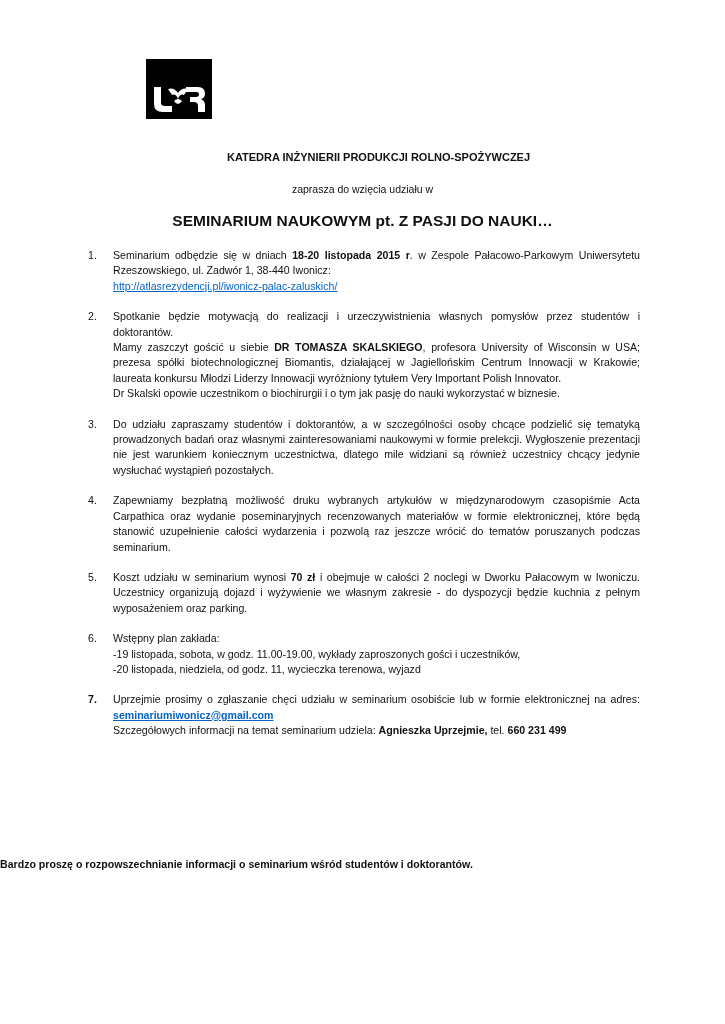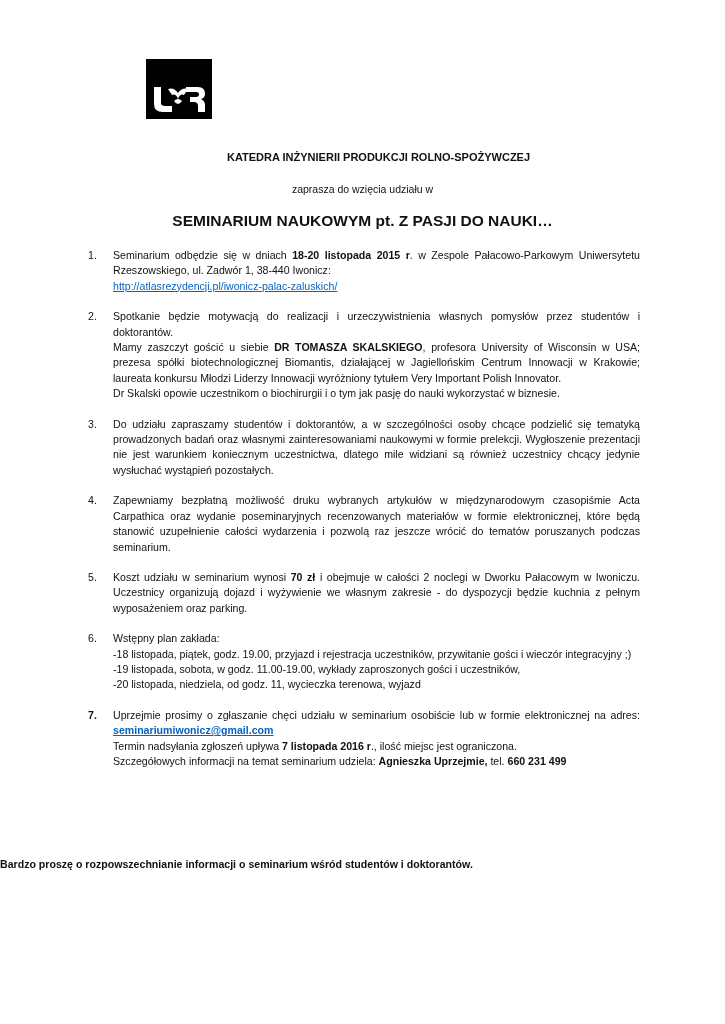--- a/index.html
+++ b/index.html
@@ -167,31 +167,29 @@
       <div class="num">5.</div>
       <div class="body">
         <p><span>Koszt udziału w seminarium wynosi </span><b>70 zł</b><span> i obejmuje w całości 2 noclegi w Dworku Pałacowym w Iwoniczu. Uczestnicy organizują dojazd i wyżywienie we własnym zakresie - do dyspozycji będzie kuchnia z pełnym wyposażeniem oraz parking.</span></p>
       </div>
     </div>
 
     <div class="item">
       <div class="num">6.</div>
       <div class="body">
         <p>Wstępny plan zakłada:</p>
-        <p>-18 listopada, piątek, godz. 19.00, przyjazd i rejestracja uczestników, przywitanie gości i wieczór integracyjny ;)</p>
         <p style="text-align:left">-19 listopada, sobota, w godz. 11.00-19.00, wykłady zaproszonych gości i uczestników,</p>
         <p style="text-align:left">-20 listopada, niedziela, od godz. 11, wycieczka terenowa, wyjazd</p>
       </div>
     </div>
 
     <div class="item">
       <div class="num bold">7.</div>
       <div class="body">
         <p><span>Uprzejmie prosimy o zgłaszanie chęci udziału w seminarium osobiście lub w formie elektronicznej na adres: </span><a class="link" style="font-weight:bold">seminariumiwonicz@gmail.com</a></p>
-        <p style="text-align:left"><span>Termin nadsyłania zgłoszeń upływa </span><b>7 listopada 2016 r</b><span>., ilość miejsc jest ograniczona.</span></p>
         <p style="text-align:left"><span>Szczegółowych informacji na temat seminarium udziela: </span><b>Agnieszka Uprzejmie,</b><span> tel. </span><b>660 231 499</b></p>
       </div>
     </div>
 
   </div>
 
   <div class="footer">Bardzo proszę o rozpowszechnianie informacji o seminarium wśród studentów i doktorantów.</div>
 
 </div>
 

